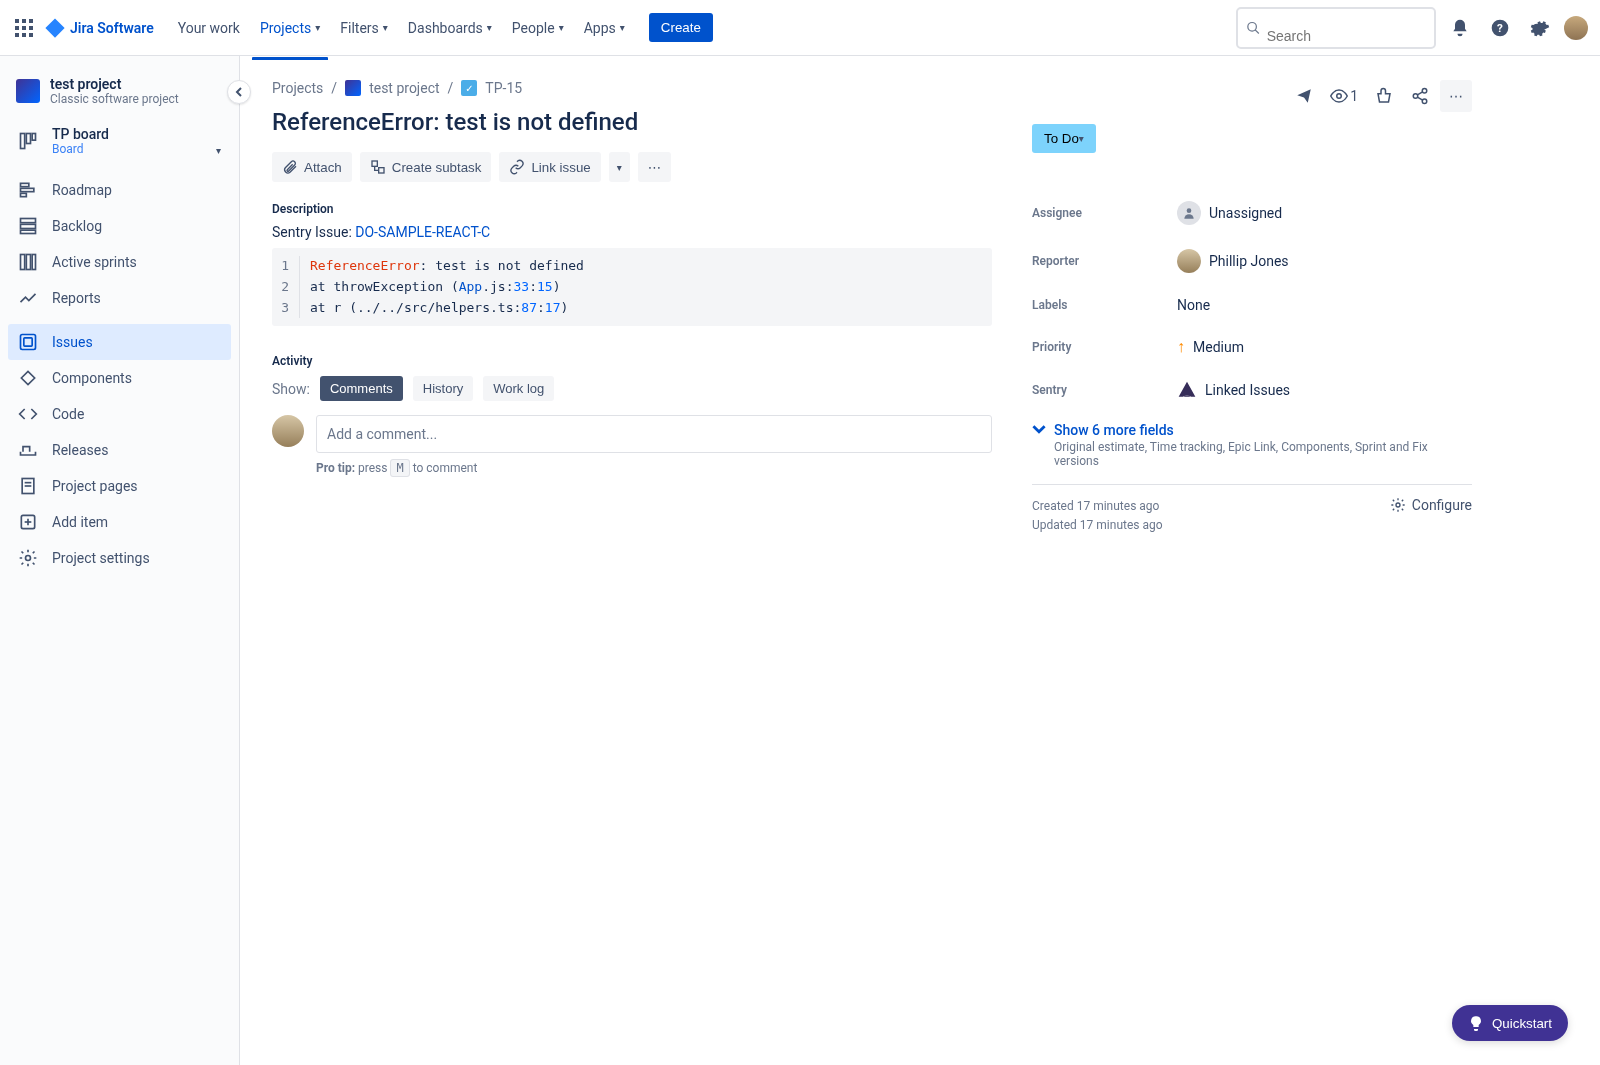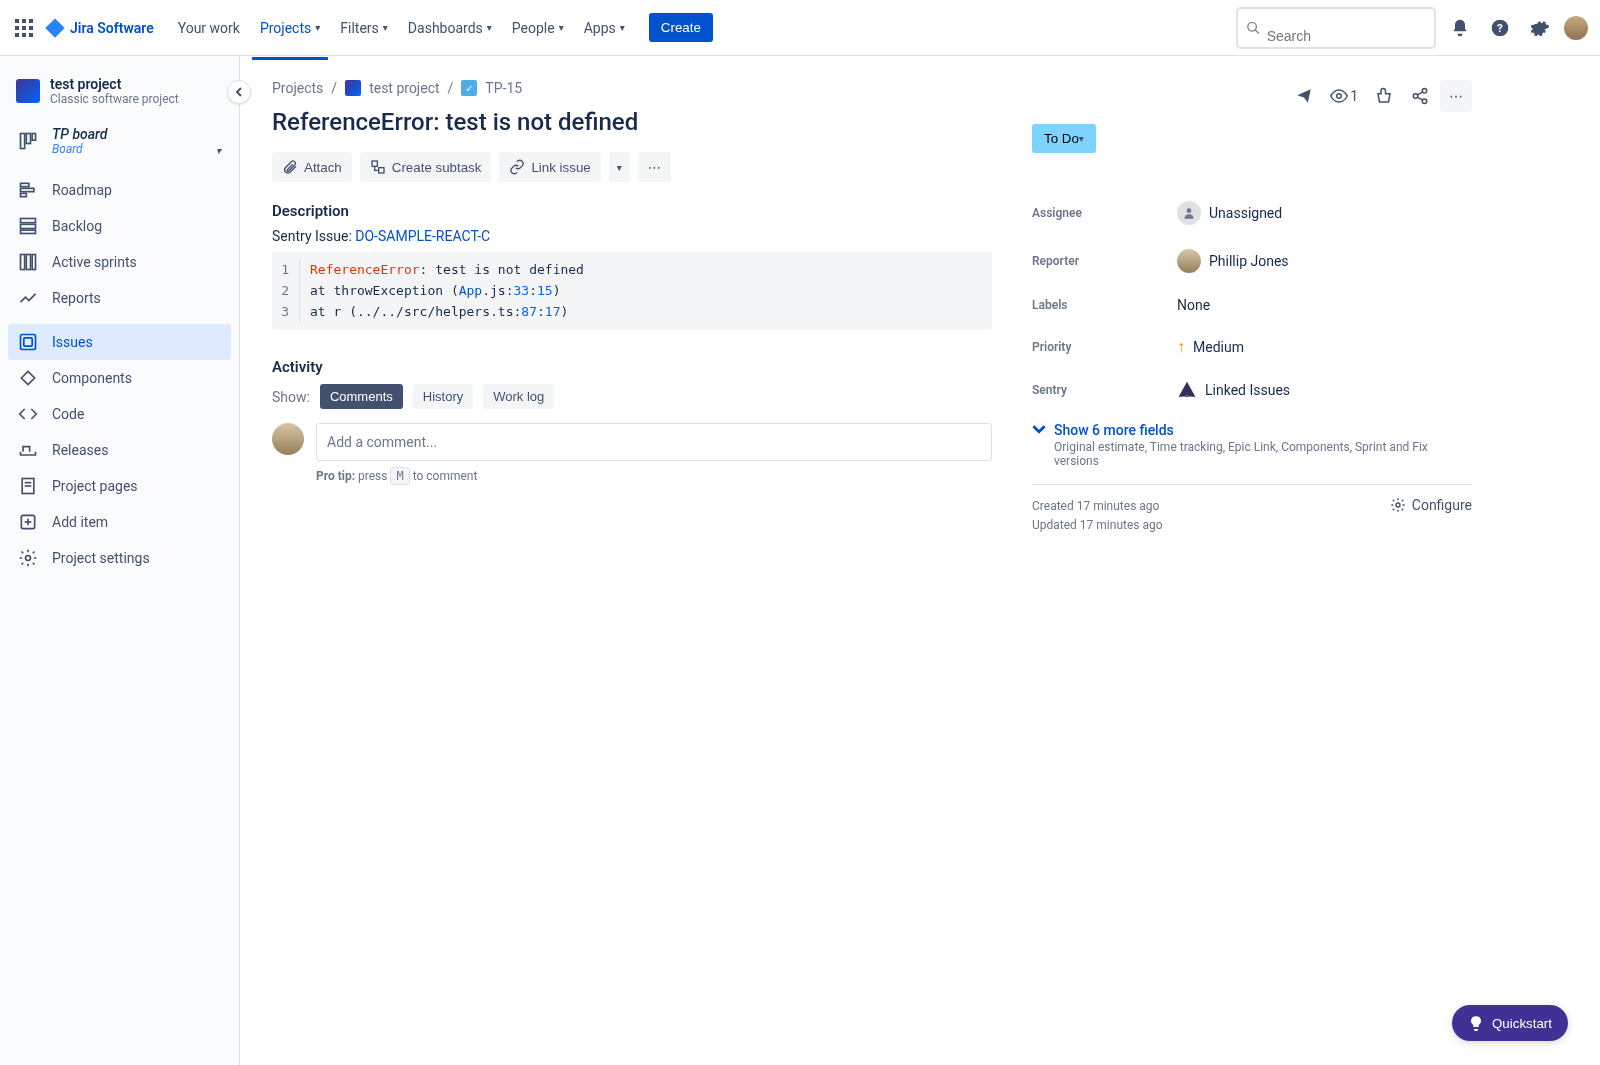--- a/index.html
+++ b/index.html
@@ -18,41 +18,41 @@
 .icon-btn { width: 32px; height: 32px; border-radius: 50%; display: flex; align-items: center; justify-content: center; cursor: pointer; color: #42526E; }
 .avatar { width: 24px; height: 24px; border-radius: 50%; background: linear-gradient(#c7a97d, #8e7353); }
 
 .layout { display: flex; height: calc(100vh - 56px); }
 .sidebar { width: 240px; border-right: 1px solid #dfe1e6; padding: 16px 8px; background: #fafbfc; position: relative; }
 .sidebar-header { display: flex; gap: 10px; padding: 4px 8px 12px; align-items: center; }
 .project-icon { width: 24px; height: 24px; border-radius: 3px; background: linear-gradient(135deg, #403294, #0065ff); }
 .project-name { font-weight: 600; font-size: 14px; }
 .project-type { font-size: 12px; color: #6B778C; }
 .collapse-btn { position: absolute; right: -12px; top: 24px; width: 24px; height: 24px; border-radius: 50%; background: #fff; border: 1px solid #dfe1e6; display: flex; align-items: center; justify-content: center; cursor: pointer; box-shadow: 0 1px 2px rgba(0,0,0,0.1); z-index:10;}
-.board-selector { display: flex; justify-content: space-between; align-items: flex-end; padding: 8px 10px; cursor: pointer; font-style: italic; }
+.board-selector { display: flex; justify-content: space-between; align-items: flex-end; padding: 8px 10px; cursor: pointer; }
 .board-name { font-weight: 500; font-size: 14px; }
 .board-sub { font-size: 12px; color: #3b82f6; }
 .sidebar-nav { margin-top: 8px; }
 .sidebar-item { display: flex; align-items: center; gap: 14px; padding: 8px 10px; border-radius: 3px; cursor: pointer; color: #42526E; }
 .sidebar-item.selected { background: #deebff; color: #0052CC; }
 .sidebar-divider { height: 8px; }
 .sidebar-icon { width: 20px; display: flex; align-items: center; justify-content: center; }
 
 .content { flex: 1; display: flex; overflow: auto; padding: 24px 32px; gap: 40px; }
 .main { flex: 1; max-width: 720px; }
 .breadcrumbs { display: flex; align-items: center; gap: 8px; font-size: 14px; color: #6B778C; margin-bottom: 12px; }
 .breadcrumbs a { color: #6B778C; text-decoration: none; }
 .bc-sep { color: #6B778C; }
 .bc-icon { width: 16px; height: 16px; border-radius: 2px; }
 .bc-project-icon { background: linear-gradient(135deg, #403294, #0065ff); }
 .bc-task-icon { background: #4BADE8; display: inline-flex; align-items: center; justify-content: center; color: #fff; font-size: 10px; }
 .issue-title { font-size: 24px; font-weight: 500; margin-bottom: 16px; }
 .action-row { display: flex; gap: 8px; margin-bottom: 20px; }
 .action-btn { display: flex; align-items: center; gap: 6px; background: #f4f5f7; border: none; padding: 7px 10px; border-radius: 3px; cursor: pointer; font-weight: 500; color: #42526E; }
-.section-label { font-weight: 600; font-size: 15px; margin-bottom: 8px; }
+.section-label { font-weight: 600; font-size: 12px; margin-bottom: 8px; }
 .desc-line { font-size: 14px; margin-bottom: 8px; }
 .desc-line a { color: #0052CC; text-decoration: none; }
 .codeblock { background: #f4f5f7; border-radius: 3px; padding: 8px 0; font-family: "SFMono-Regular", Consolas, monospace; font-size: 13px; line-height: 1.6; margin-bottom: 28px; }
 .codeline { display: flex; }
 .linenum { width: 28px; text-align: right; color: #6B778C; padding-right: 10px; border-right: 1px solid #dfe1e6; margin-right: 10px; user-select: none; }
 .tk-err { color: #DE350B; }
 .tk-fn { color: #0052CC; }
 .tk-num { color: #0065FF; }
 .activity-tabs { display: flex; align-items: center; gap: 10px; margin-bottom: 14px; }
 .show-label { color: #6B778C; font-size: 14px; }

